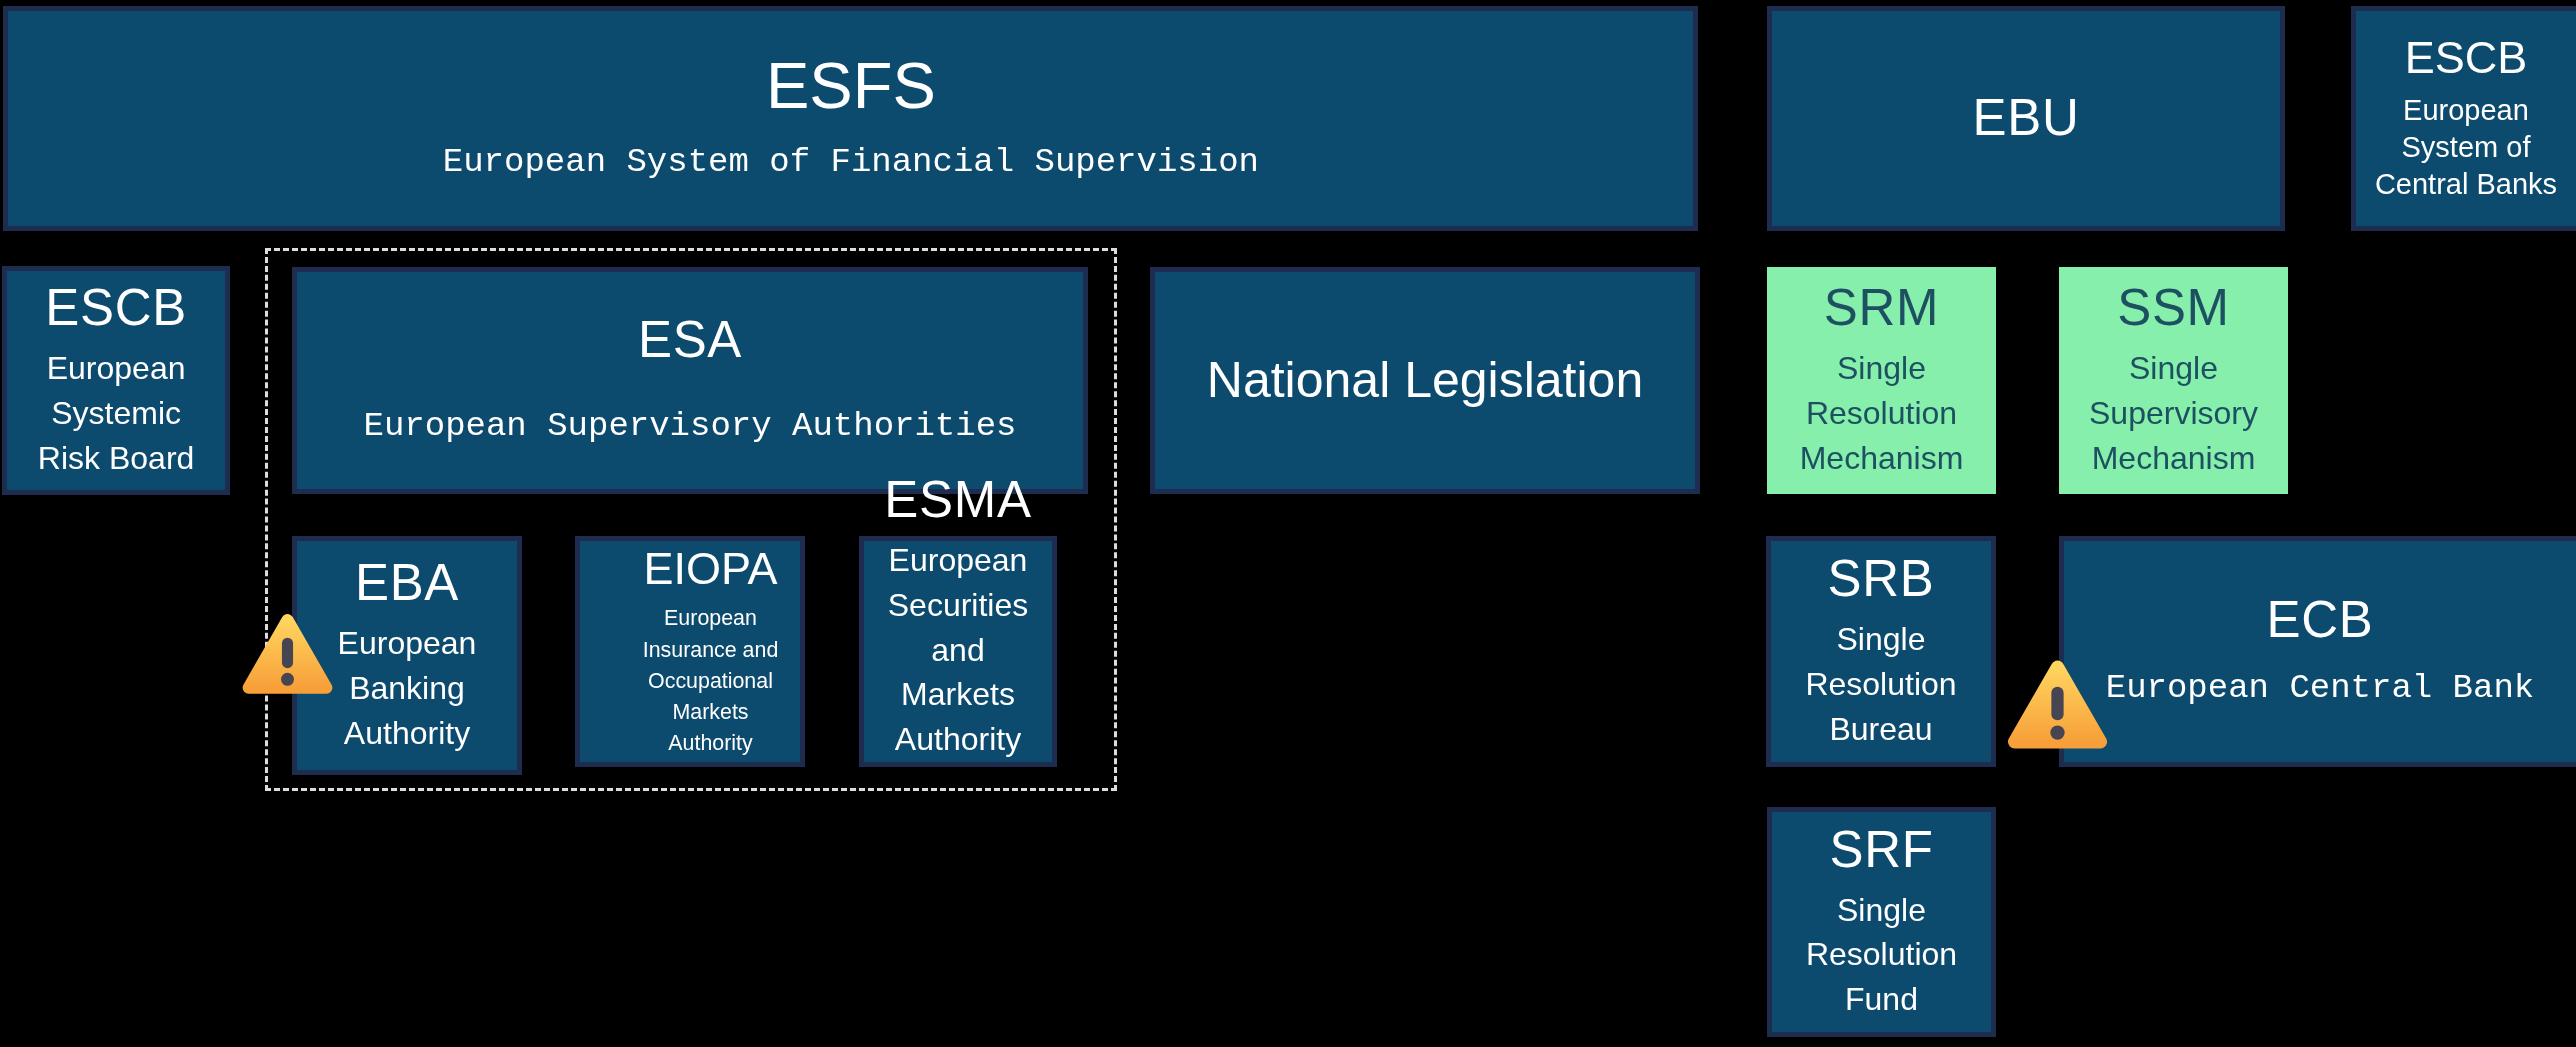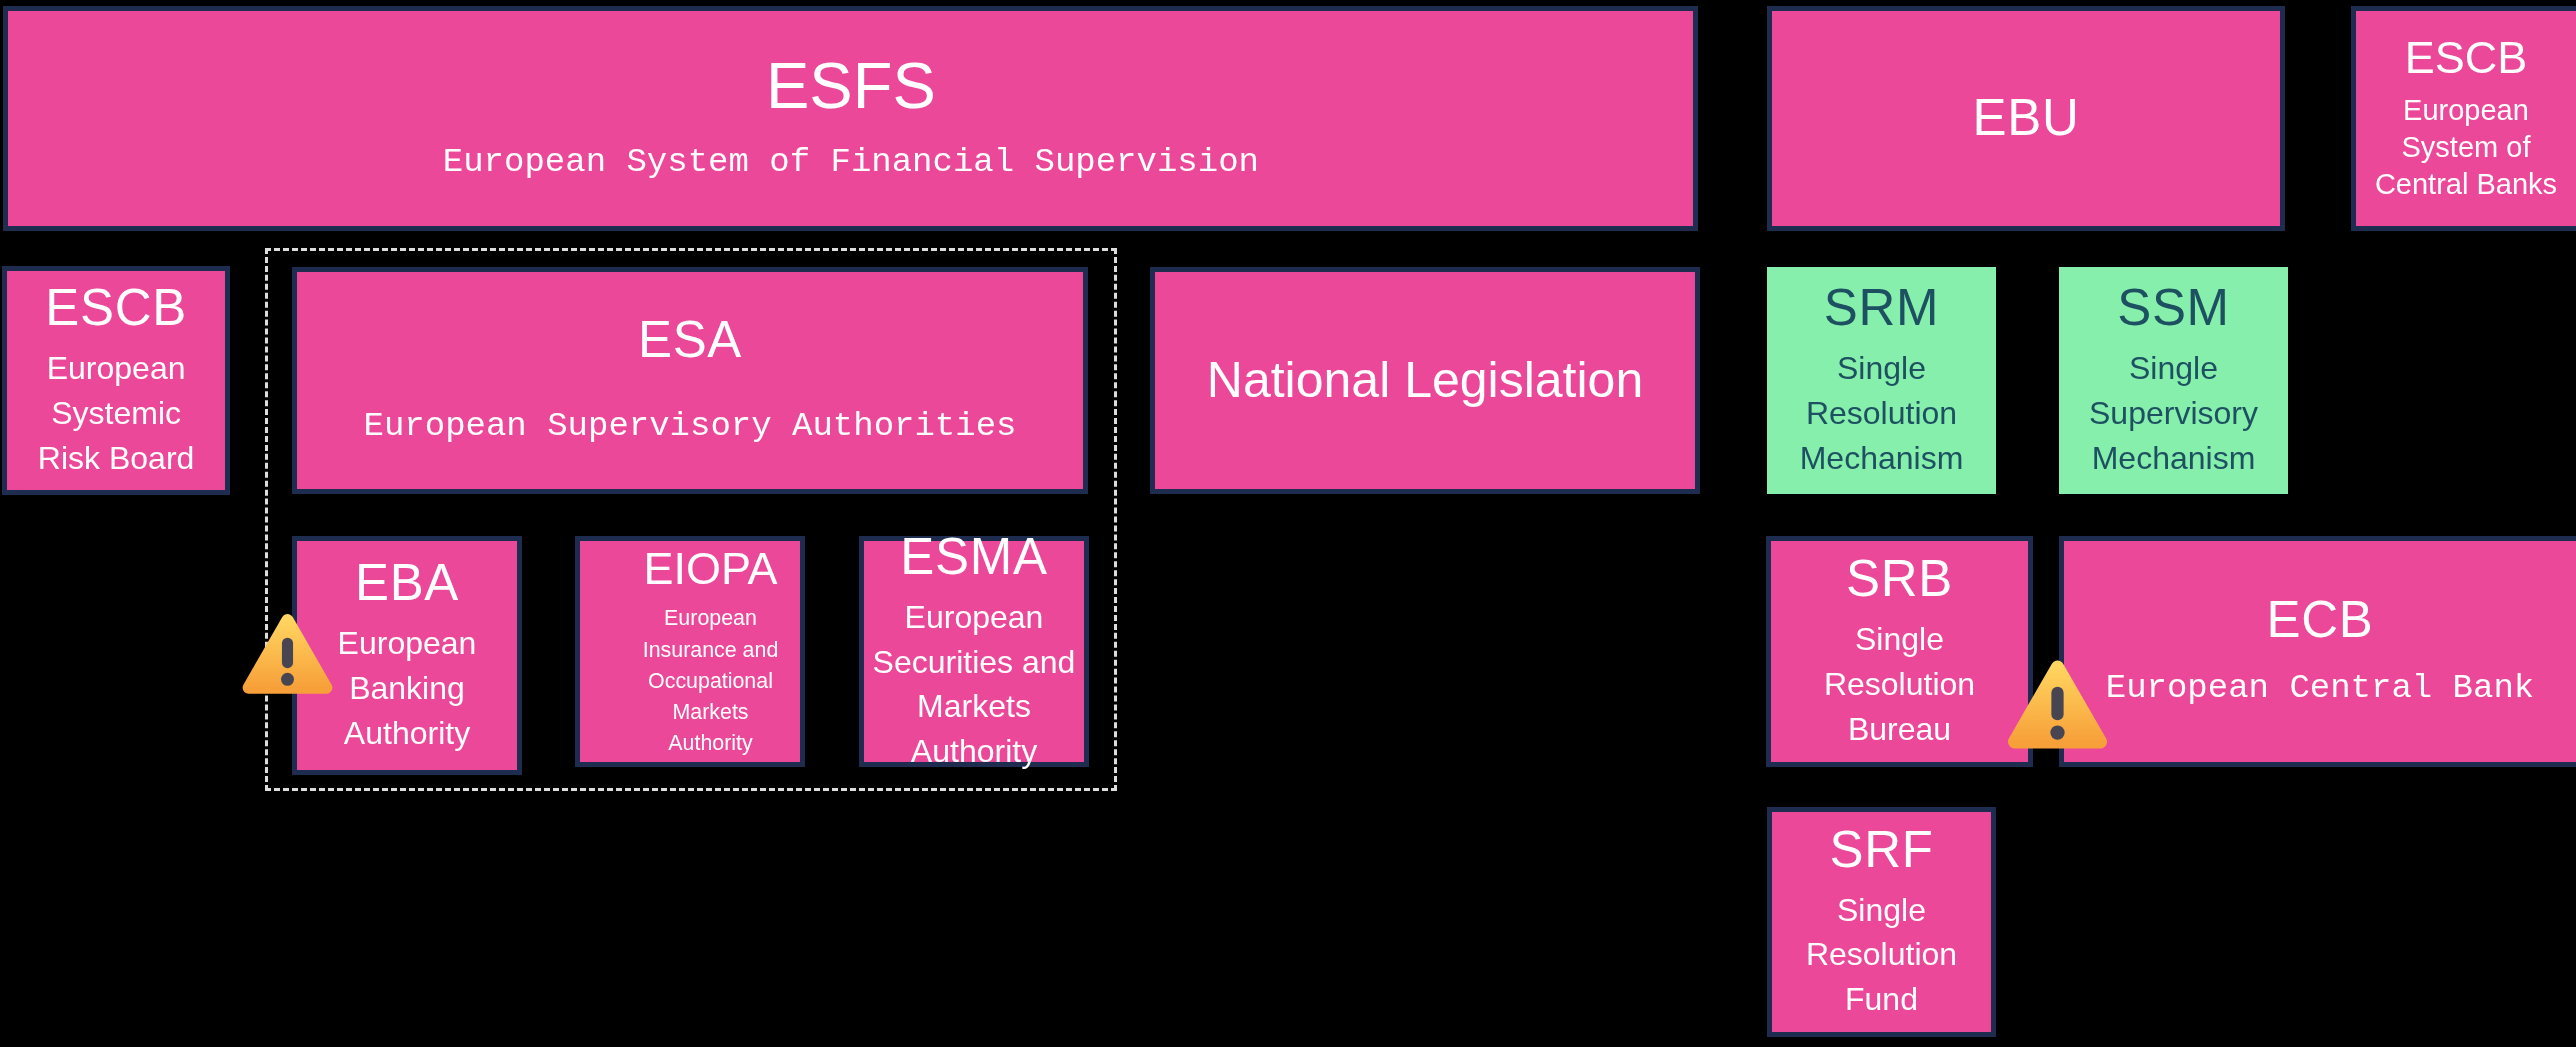--- a/index.html
+++ b/index.html
@@ -1,19 +1,19 @@
 <!DOCTYPE html>
 <html style="font-size:11px"><head>
 <meta charset="utf-8">
 <style>
   html,body{margin:0;padding:0;background:#000;}
   body{width:2576px;height:1048px;position:relative;overflow:hidden;
        font-family:"Liberation Sans", sans-serif;}
   .box{position:absolute;box-sizing:border-box;
-       background:#ec4899;border:5.5px solid #1e2c50;
+       background:#0c4a6e;border:5.5px solid #1e2c50;
        color:#ffffff;display:flex;flex-direction:column;
        align-items:center;justify-content:center;text-align:center;}
   .box.teal{background:#86efac;border:none;color:#1d5060;}
   .title{font-size:51px;line-height:1.1;letter-spacing:0.7px;}
   .title-xl{font-size:65px;line-height:1.1;}
   .title-nl{font-size:50px;line-height:1.1;white-space:nowrap;}
   .title-sm{font-size:45px;line-height:1.1;}
   .sub{font-size:34px;line-height:1.35;font-family:Liberation Mono, monospace;}
   .sub-md{font-size:32px;line-height:1.4;}
   .sub-sm{font-size:21.4px;line-height:1.45;}
@@ -31,22 +31,22 @@
   #ebu  {left:1767px; top:5.5px;    width:518px;  height:225px;}
   #escb {left:2351px; top:5.5px;    width:230px;  height:225px;}
   #esrb {left:2.1px;    top:266px;  width:228px;  height:229px;}
   #esa-group{left:265px; top:248px; width:852px; height:543px;}
   #esa  {left:292px;  top:267px;  width:796px; height:227px;}
   #nl   {left:1150px; top:267px;  width:550px;  height:227px;}
   #srm  {left:1767px; top:267px;  width:229px;  height:227px;}
   #ssm  {left:2059px; top:267px;  width:229px;  height:227px;}
   #eba  {left:292px;  top:536px;  width:230px;  height:239px;}
   #eiopa{left:575px;  top:536px;  width:230px;  height:231px;padding-left:41px;}
-  #esma {left:859px; top:536px;  width:230px;  height:231px;}
-  #srb  {left:1766px; top:536px;  width:267px;  height:231px;}
+  #esma {left:859px; top:536px;  width:198px;  height:231px;justify-content:flex-end;}
+  #srb  {left:1766px; top:536px;  width:230px;  height:231px;}
   #ecb  {left:2059px; top:536px;  width:522px;  height:231px;}
   #srf  {left:1767px; top:807px; width:229px;  height:230px;}
   #warn-eba{left:240px;  top:609px; width:95px; height:87px;}
   #warn-ecb{left:2006px; top:655px; width:103px; height:96px;}
 </style>
 </head>
 <body>
 
 <div class="box" id="esfs">
   <div class="title-xl">ESFS</div>

